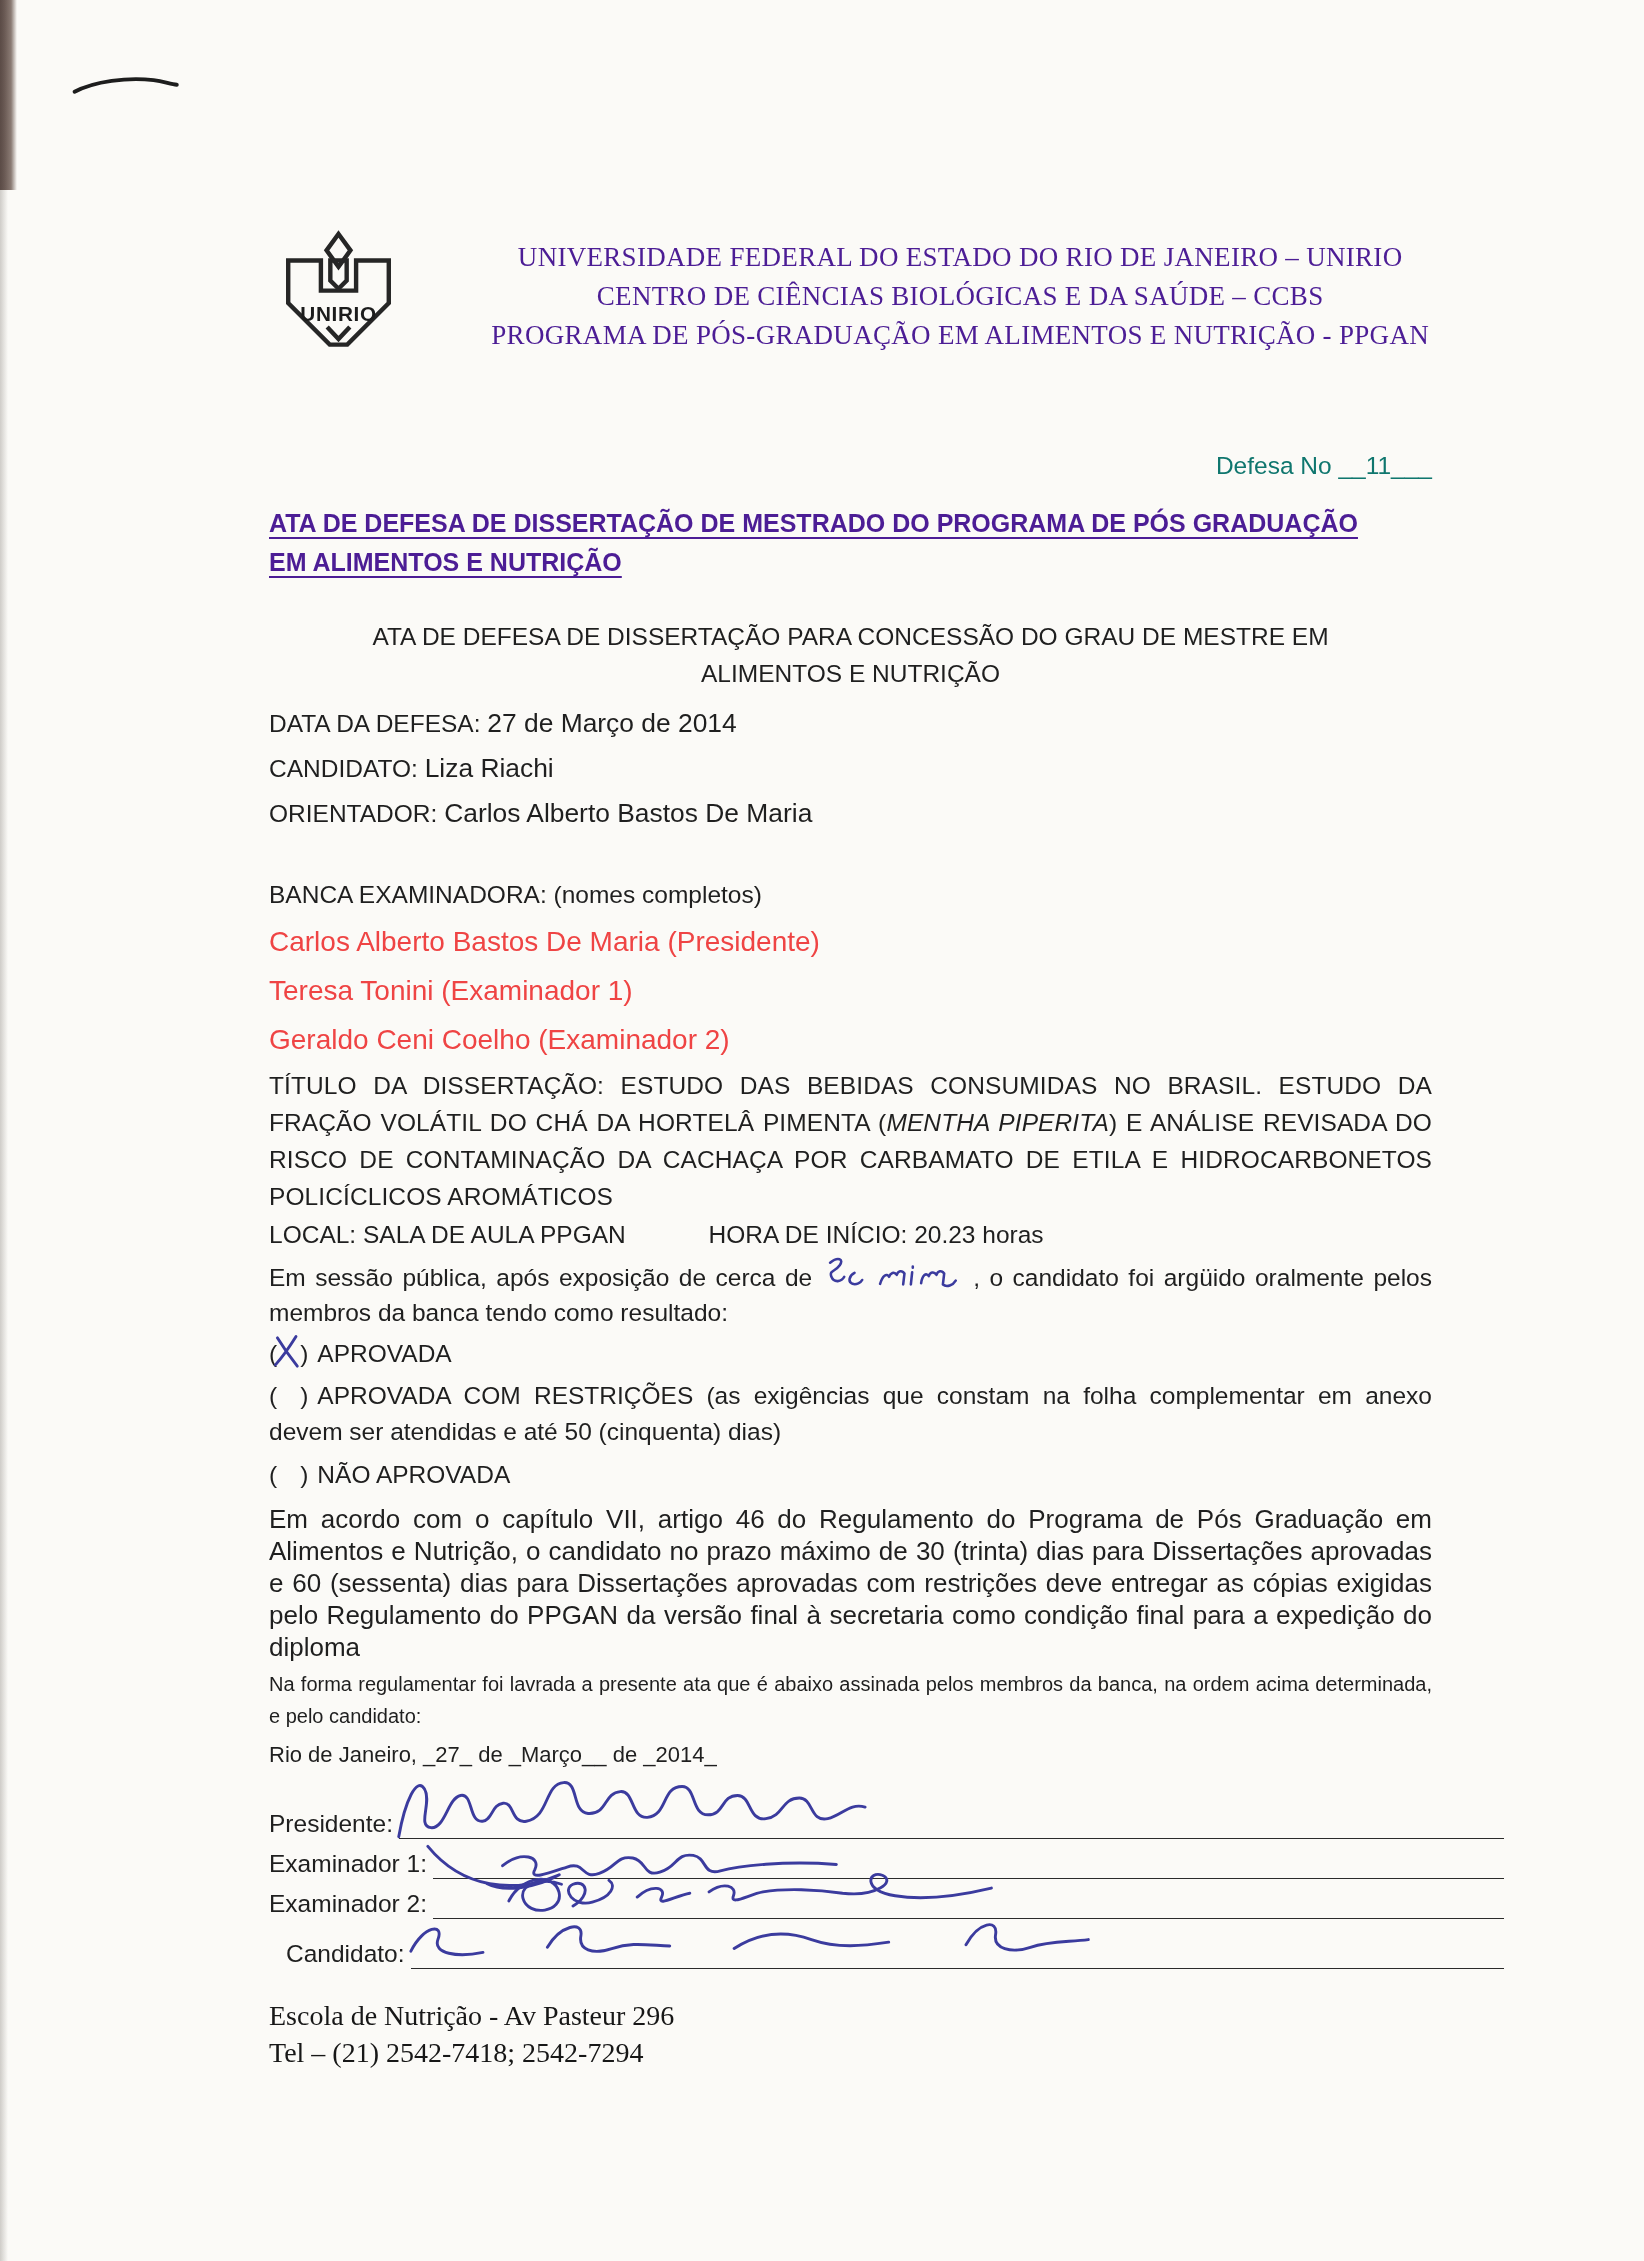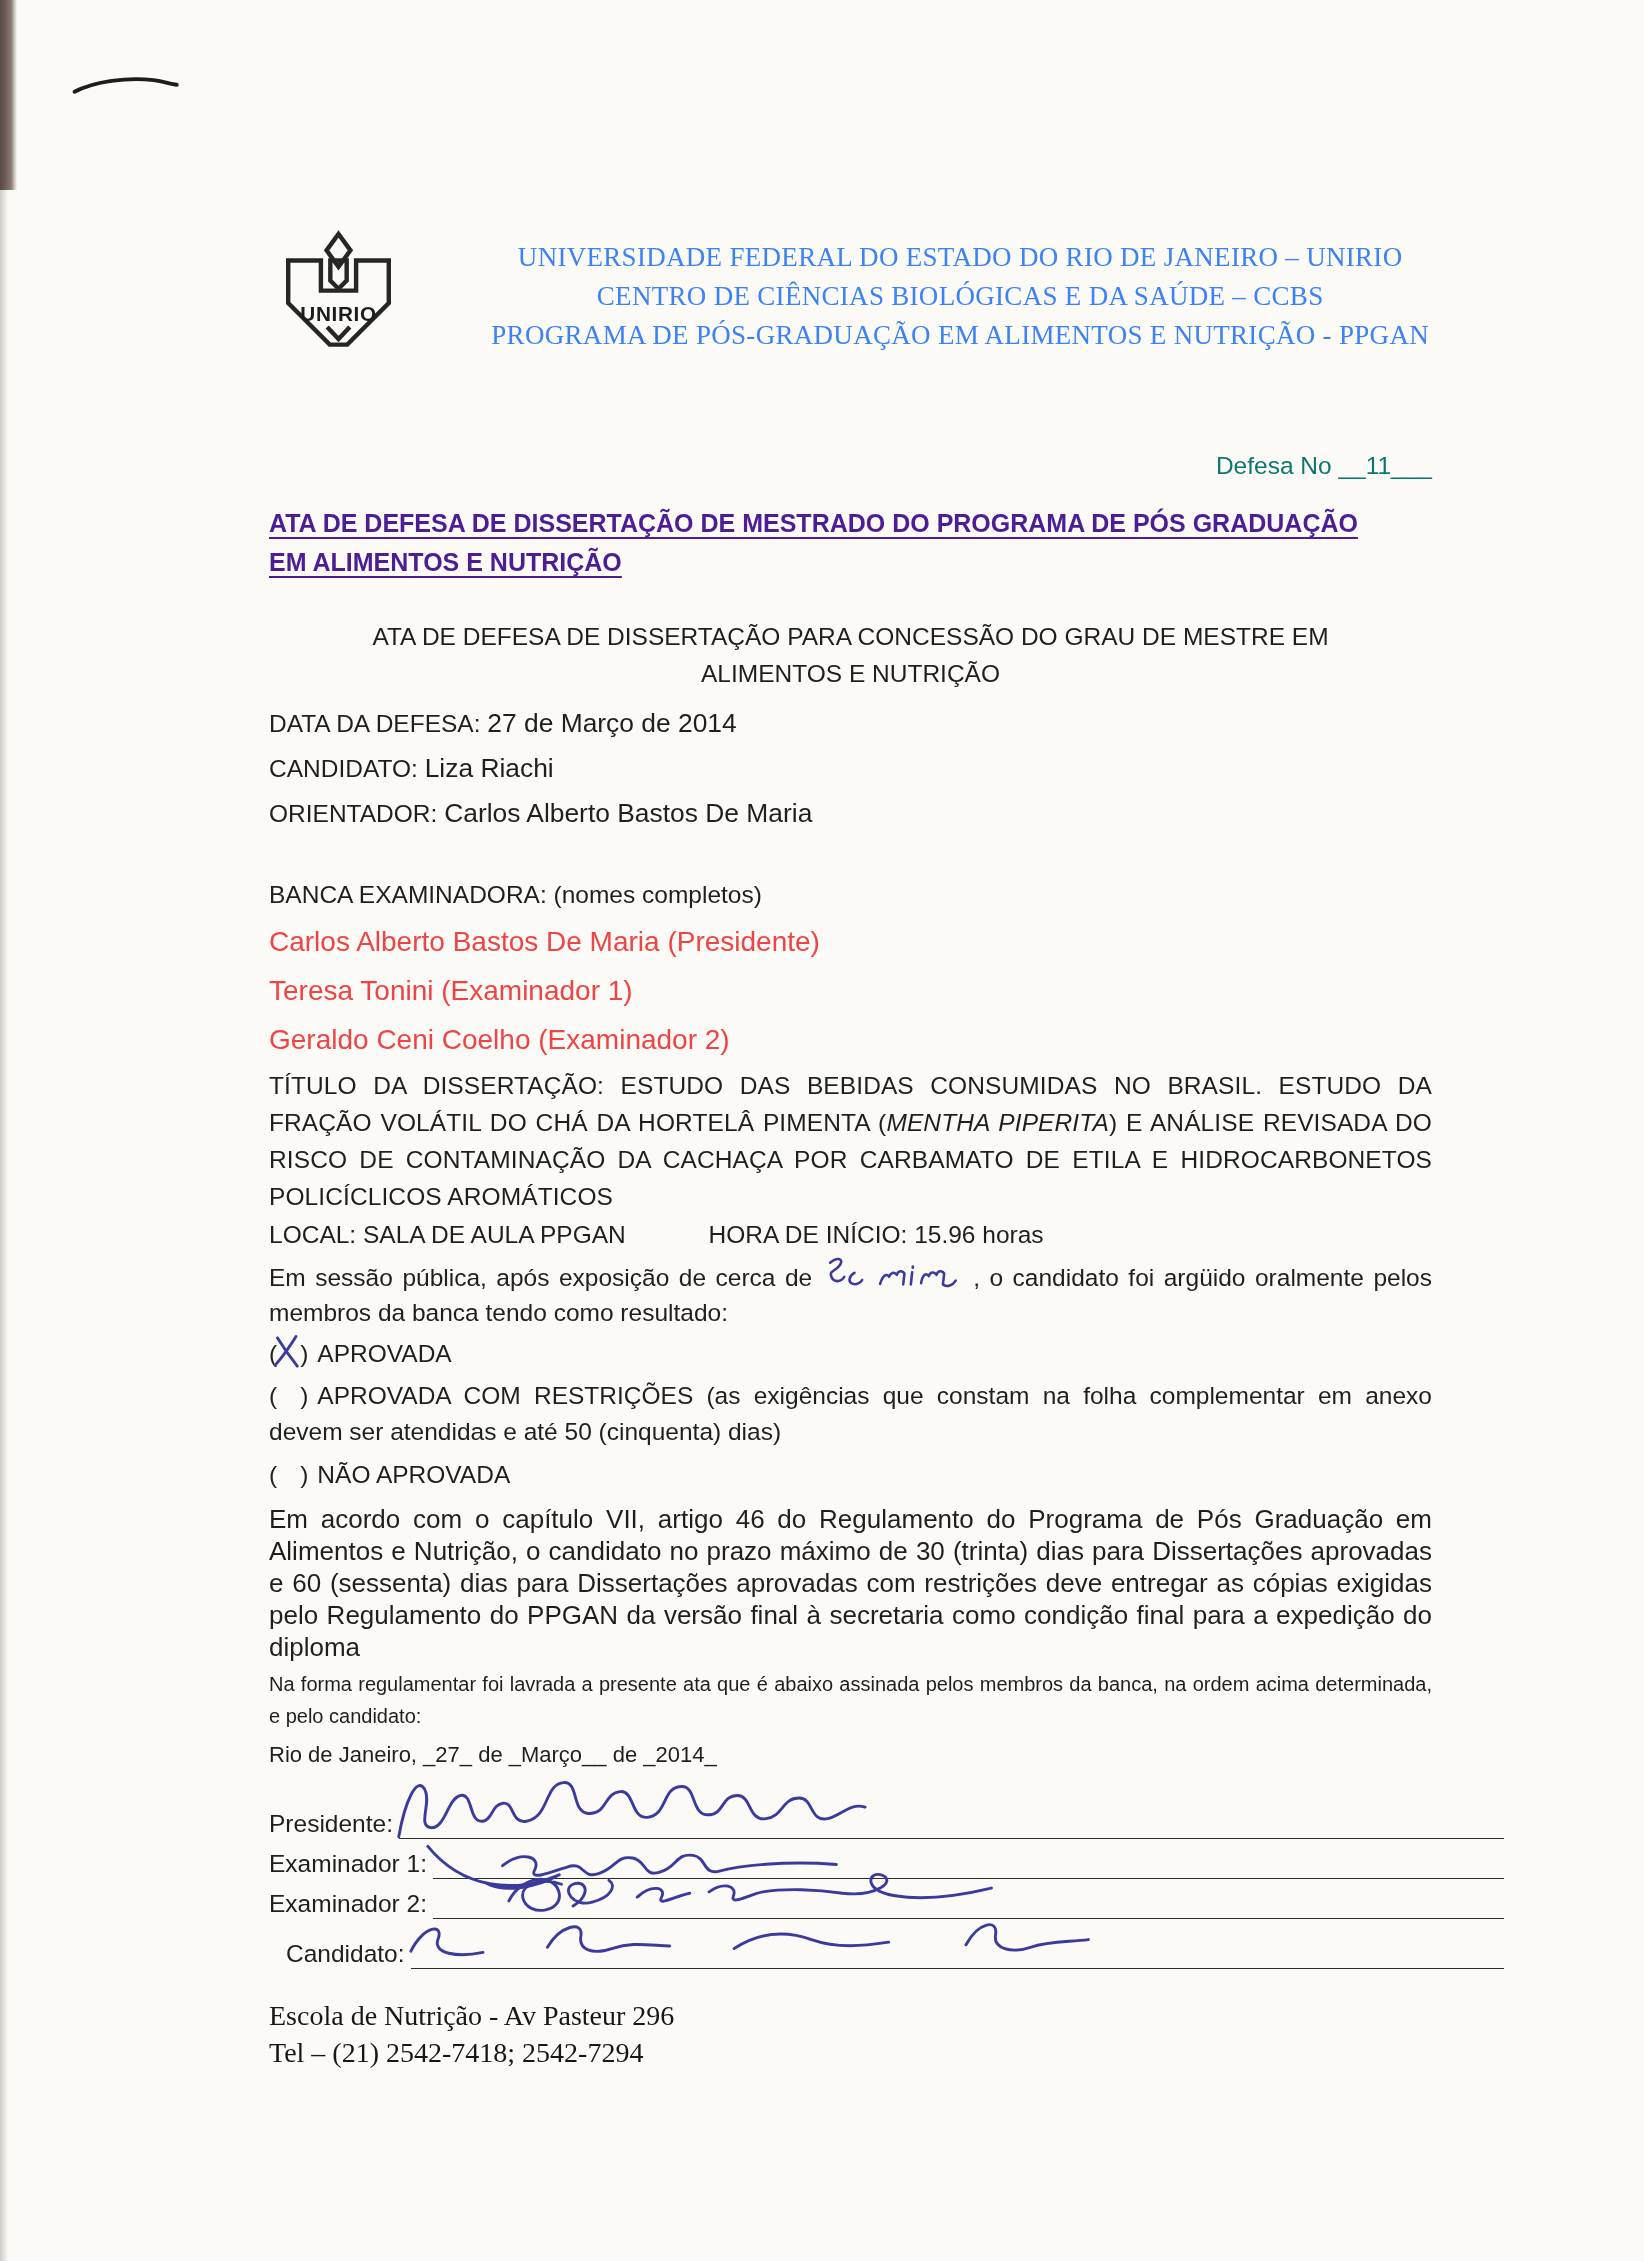--- a/index.html
+++ b/index.html
@@ -15,21 +15,21 @@
   .scan-left { position:absolute; left:0; top:0; width:7.7px; height:100%;
     background:linear-gradient(to right, rgba(105,98,92,.30), rgba(105,98,92,0)); }
   .pen-mark { position:absolute; left:72px; top:75px; overflow:visible; }
 
   .content { position:relative; width:1163px; margin-left:269px; padding-top:229px; }
 
   .header { display:flex; align-items:flex-start; margin-right:-61px; }
   .logo { width:139px; height:132px; flex:0 0 auto; }
   .header-text { flex:1; margin-left:19.3px; margin-top:9px;
     font-family:"Liberation Serif", serif; font-size:27px; line-height:39px;
-    text-align:center; color:#3b82f6; letter-spacing:0.3px; }
+    text-align:center; color:#4c1d95; letter-spacing:0.3px; }
 
   .defesa-no { margin-top:91px; text-align:right; font-size:24.5px; color:#0f766e; }
 
   .doc-title { margin-top:24px; text-align:left; font-weight:bold;
     font-size:25px; line-height:39px; color:#4c1d95; }
   .doc-title .tline { text-decoration:underline; text-decoration-thickness:1.9px; text-underline-offset:4.5px; }
 
   .doc-subtitle { margin-top:36px; text-align:center; font-size:24.5px; line-height:37px; }
 
   .fields { margin-top:15.5px; }
@@ -138,21 +138,21 @@
       <span>(nomes completos)</span>
     </div>
     <div class="banca-member">Carlos Alberto Bastos De Maria (Presidente)</div>
     <div class="banca-member">Teresa Tonini (Examinador 1)</div>
     <div class="banca-member">Geraldo Ceni Coelho (Examinador 2)</div>
 
     <p class="para titulo-para"><span>TÍTULO DA DISSERTAÇÃO: ESTUDO DAS BEBIDAS CONSUMIDAS NO BRASIL. ESTUDO DA FRAÇÃO VOLÁTIL DO CHÁ DA HORTELÂ PIMENTA (</span><span class="ital">MENTHA PIPERITA</span><span>) E ANÁLISE REVISADA DO RISCO DE CONTAMINAÇÃO DA CACHAÇA POR CARBAMATO DE ETILA E HIDROCARBONETOS POLICÍCLICOS AROMÁTICOS</span></p>
 
     <div class="local-line">
       <span>LOCAL: SALA DE AULA PPGAN</span>
-      <span class="hora">HORA DE INÍCIO: 15.96 horas</span>
+      <span class="hora">HORA DE INÍCIO: 20.23 horas</span>
     </div>
 
     <p class="para sessao-para"><span>Em sessão pública, após exposição de cerca de</span><span class="hand-gap"><svg class="hand-svg" width="148" height="41" viewBox="0 0 230 64">
         <path class="ink" stroke-width="4" d="M20,12 C32,2 42,6 35,16 C28,26 18,24 22,34 C26,44 38,42 42,34
           M58,28 C50,32 47,42 55,45 C61,47 68,43 70,39
           M98,45 C102,32 108,28 112,34 C114,28 120,25 124,31 C126,25 132,23 136,29 L134,46
           M148,27 L146,46 M149,18 L149,20
           M162,44 C164,31 170,27 174,33 C176,27 182,25 186,31 C188,25 194,23 198,29 L196,46 C202,51 212,47 216,40"></path>
       </svg></span><span>, o candidato foi argüido oralmente pelos membros da banca tendo como resultado:</span></p>
 

